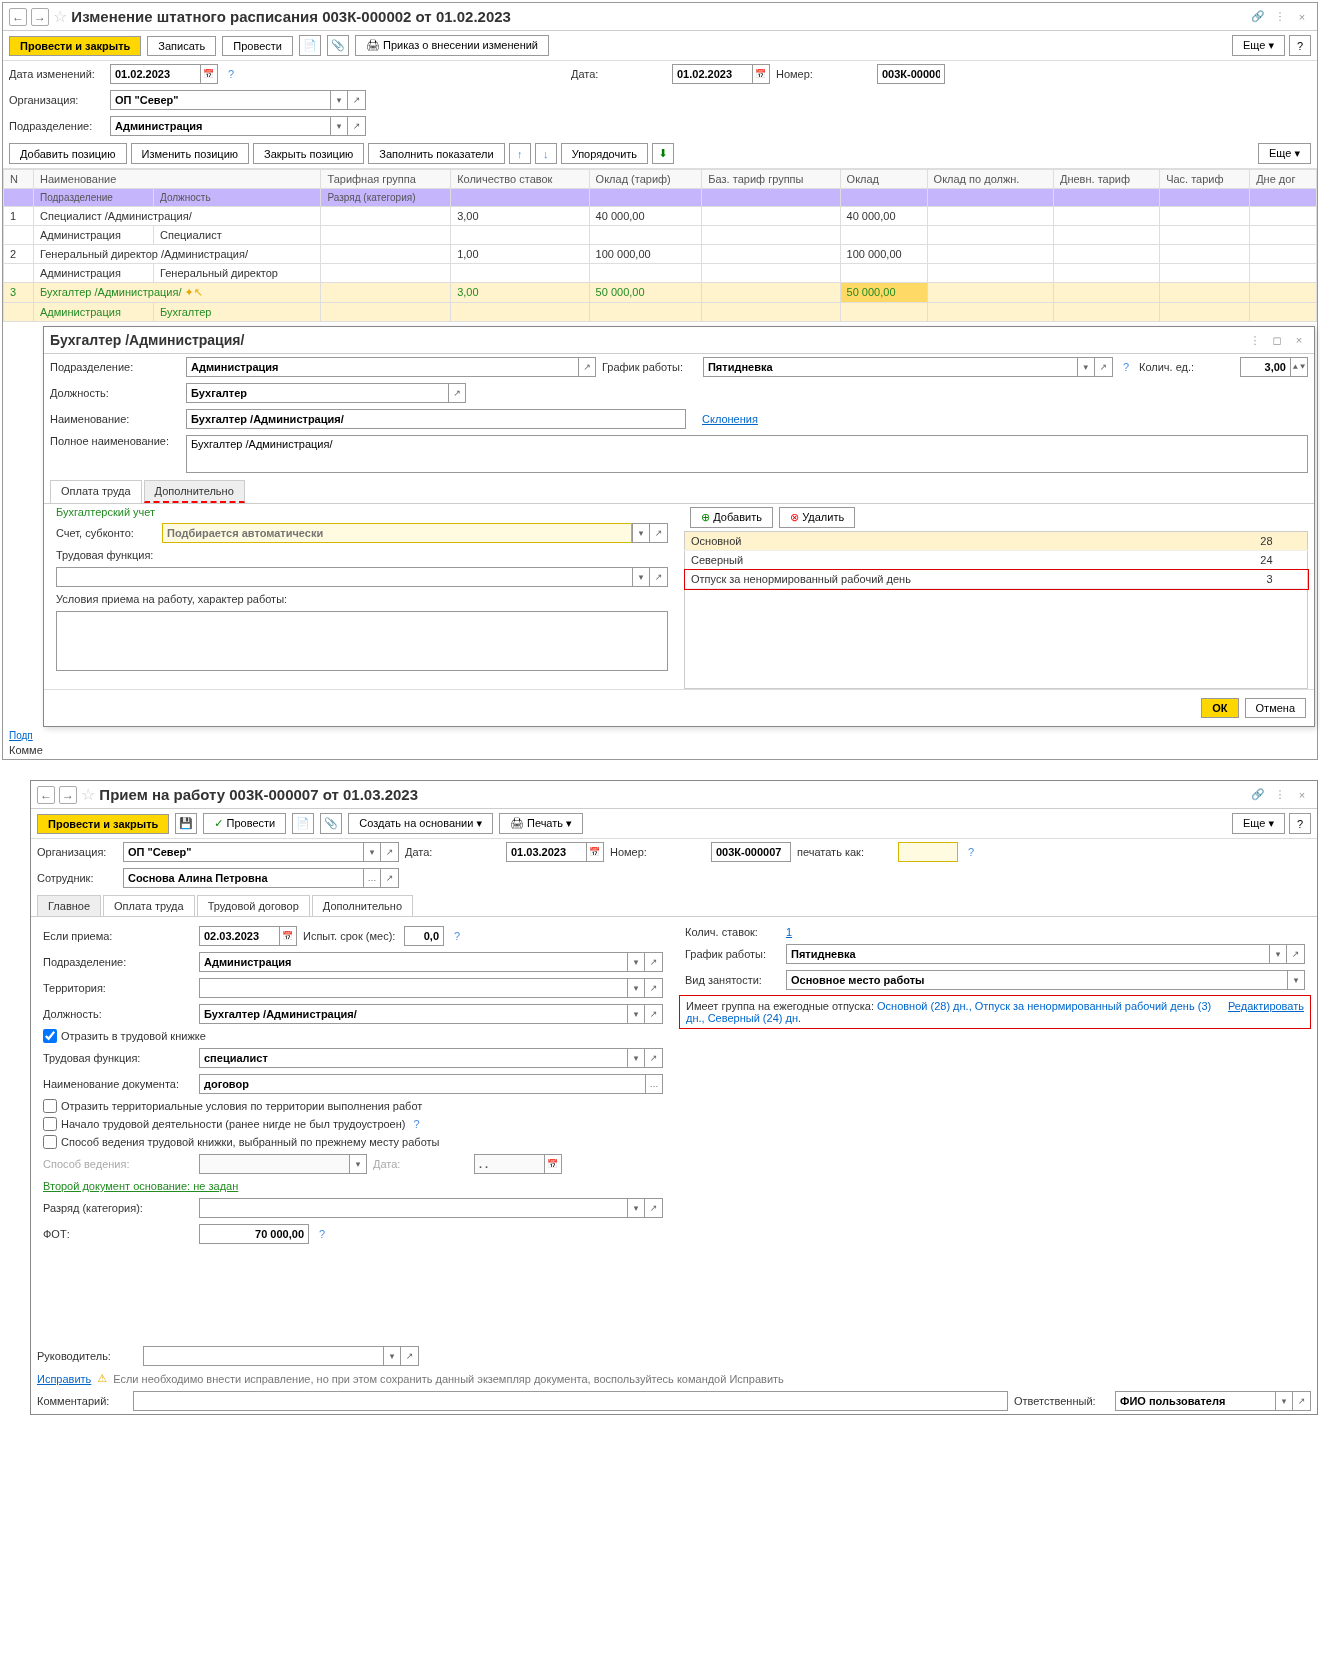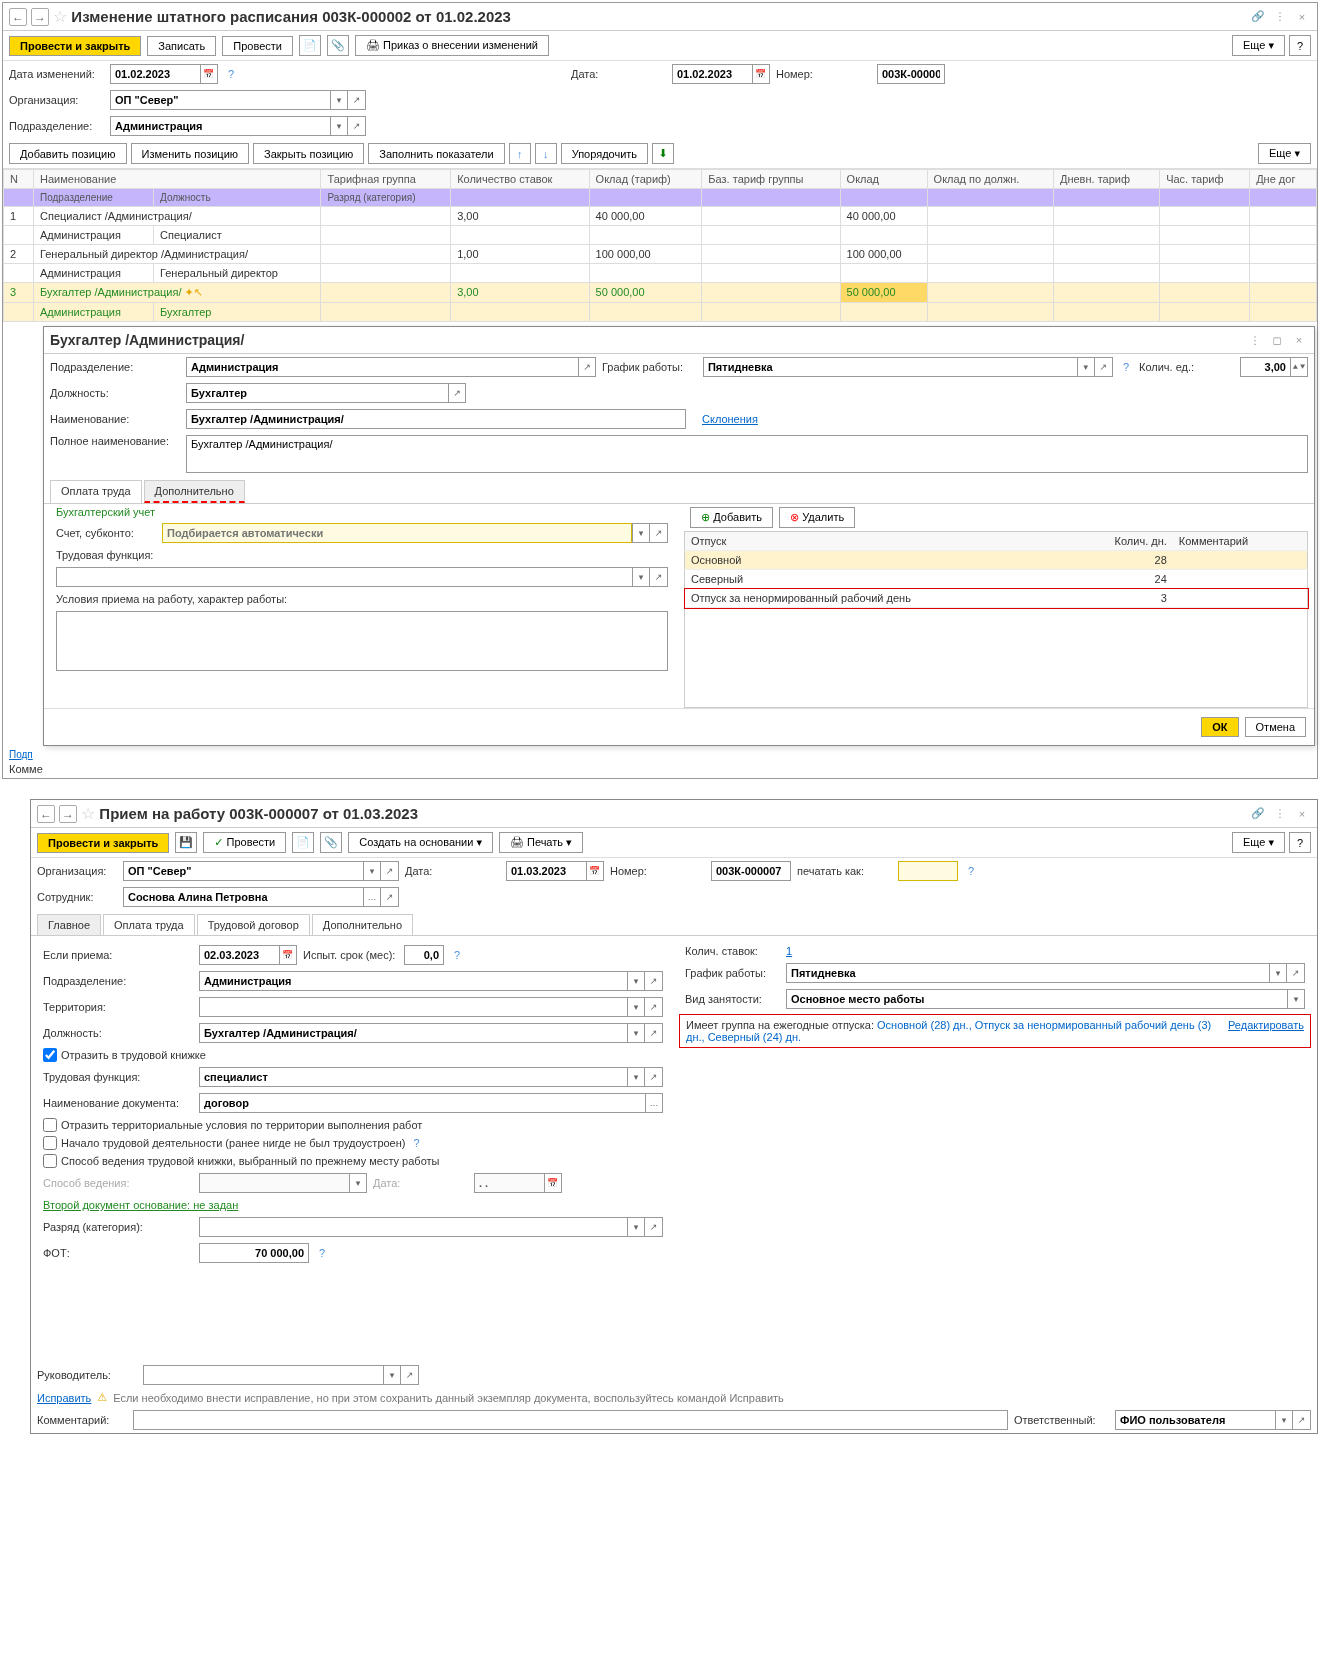--- a/index.html
+++ b/index.html
@@ -321,25 +321,20 @@
             <textarea style="flex: 1 1 0%; height: 60px;"></textarea>
           </div>
       </div>
       <div>
         <div class="form-row">
           <button class="btn"><span style="color:green">⊕ </span><span>Добавить</span></button>
           <button class="btn"><span style="color:red">⊗ </span><span>Удалить</span></button>
         </div>
         <table class="small-table">
           <tbody>
-              <tr>
-                <th>Отпуск</th>
-                <th class="num-col">Колич. дн.</th>
-                <th>Комментарий</th>
-              </tr>
           <tr class="sel">
                 <td>Основной</td>
                 <td class="num-col">28</td>
                 <td></td>
               </tr>
           <tr>
                 <td>Северный</td>
                 <td class="num-col">24</td>
                 <td></td>
               </tr>

